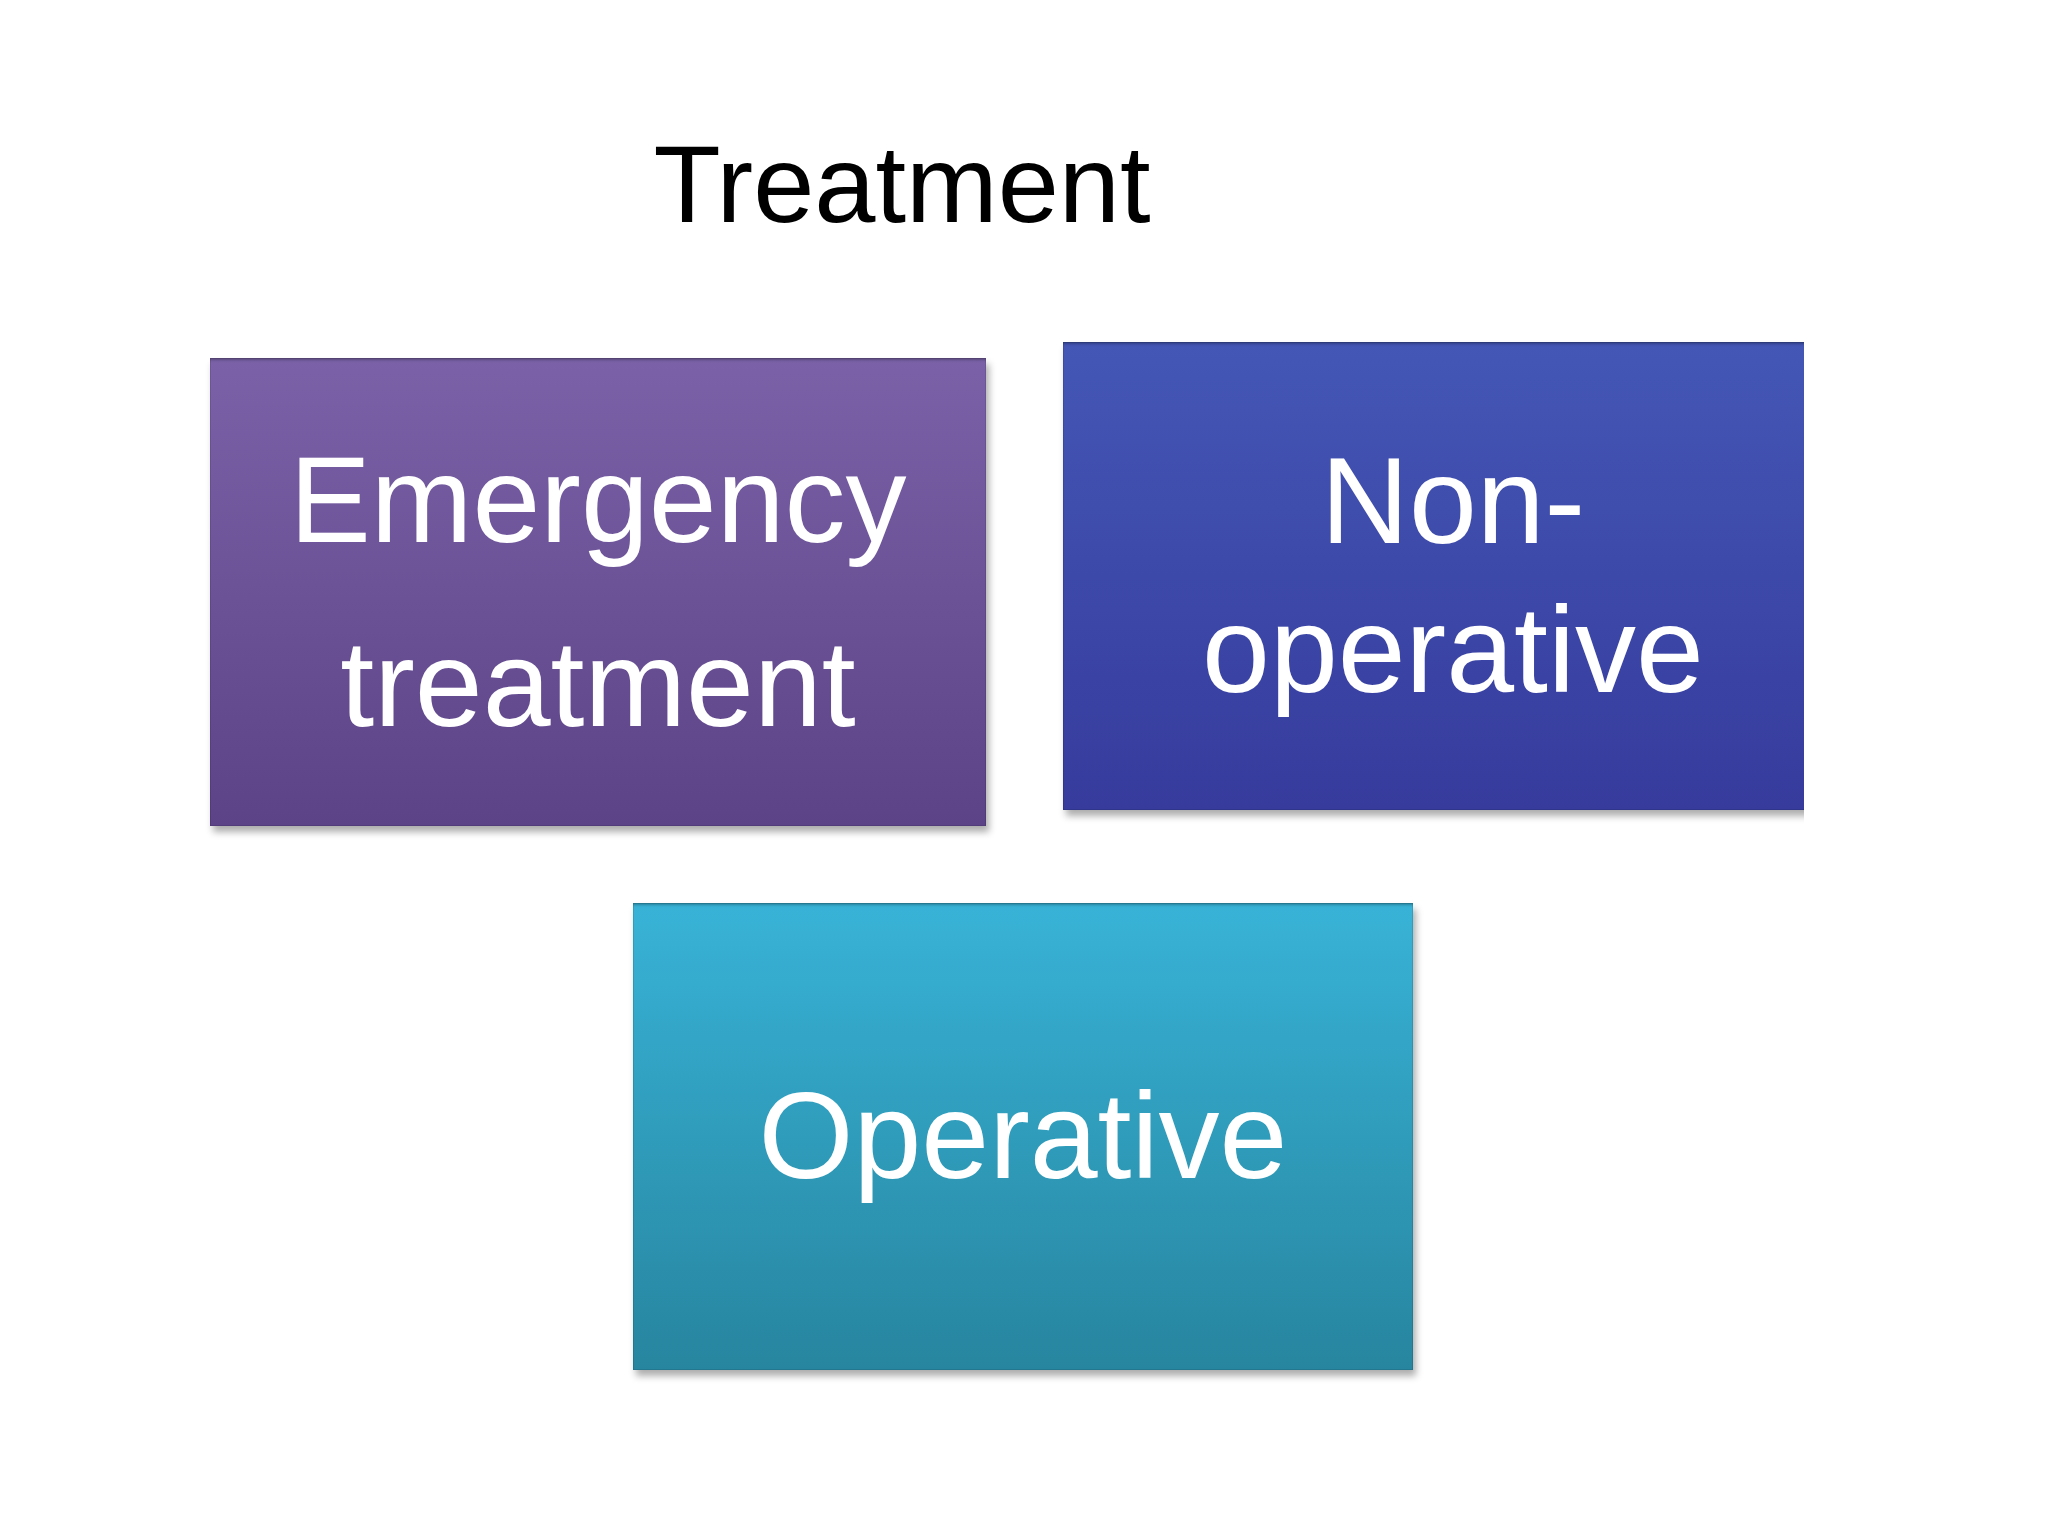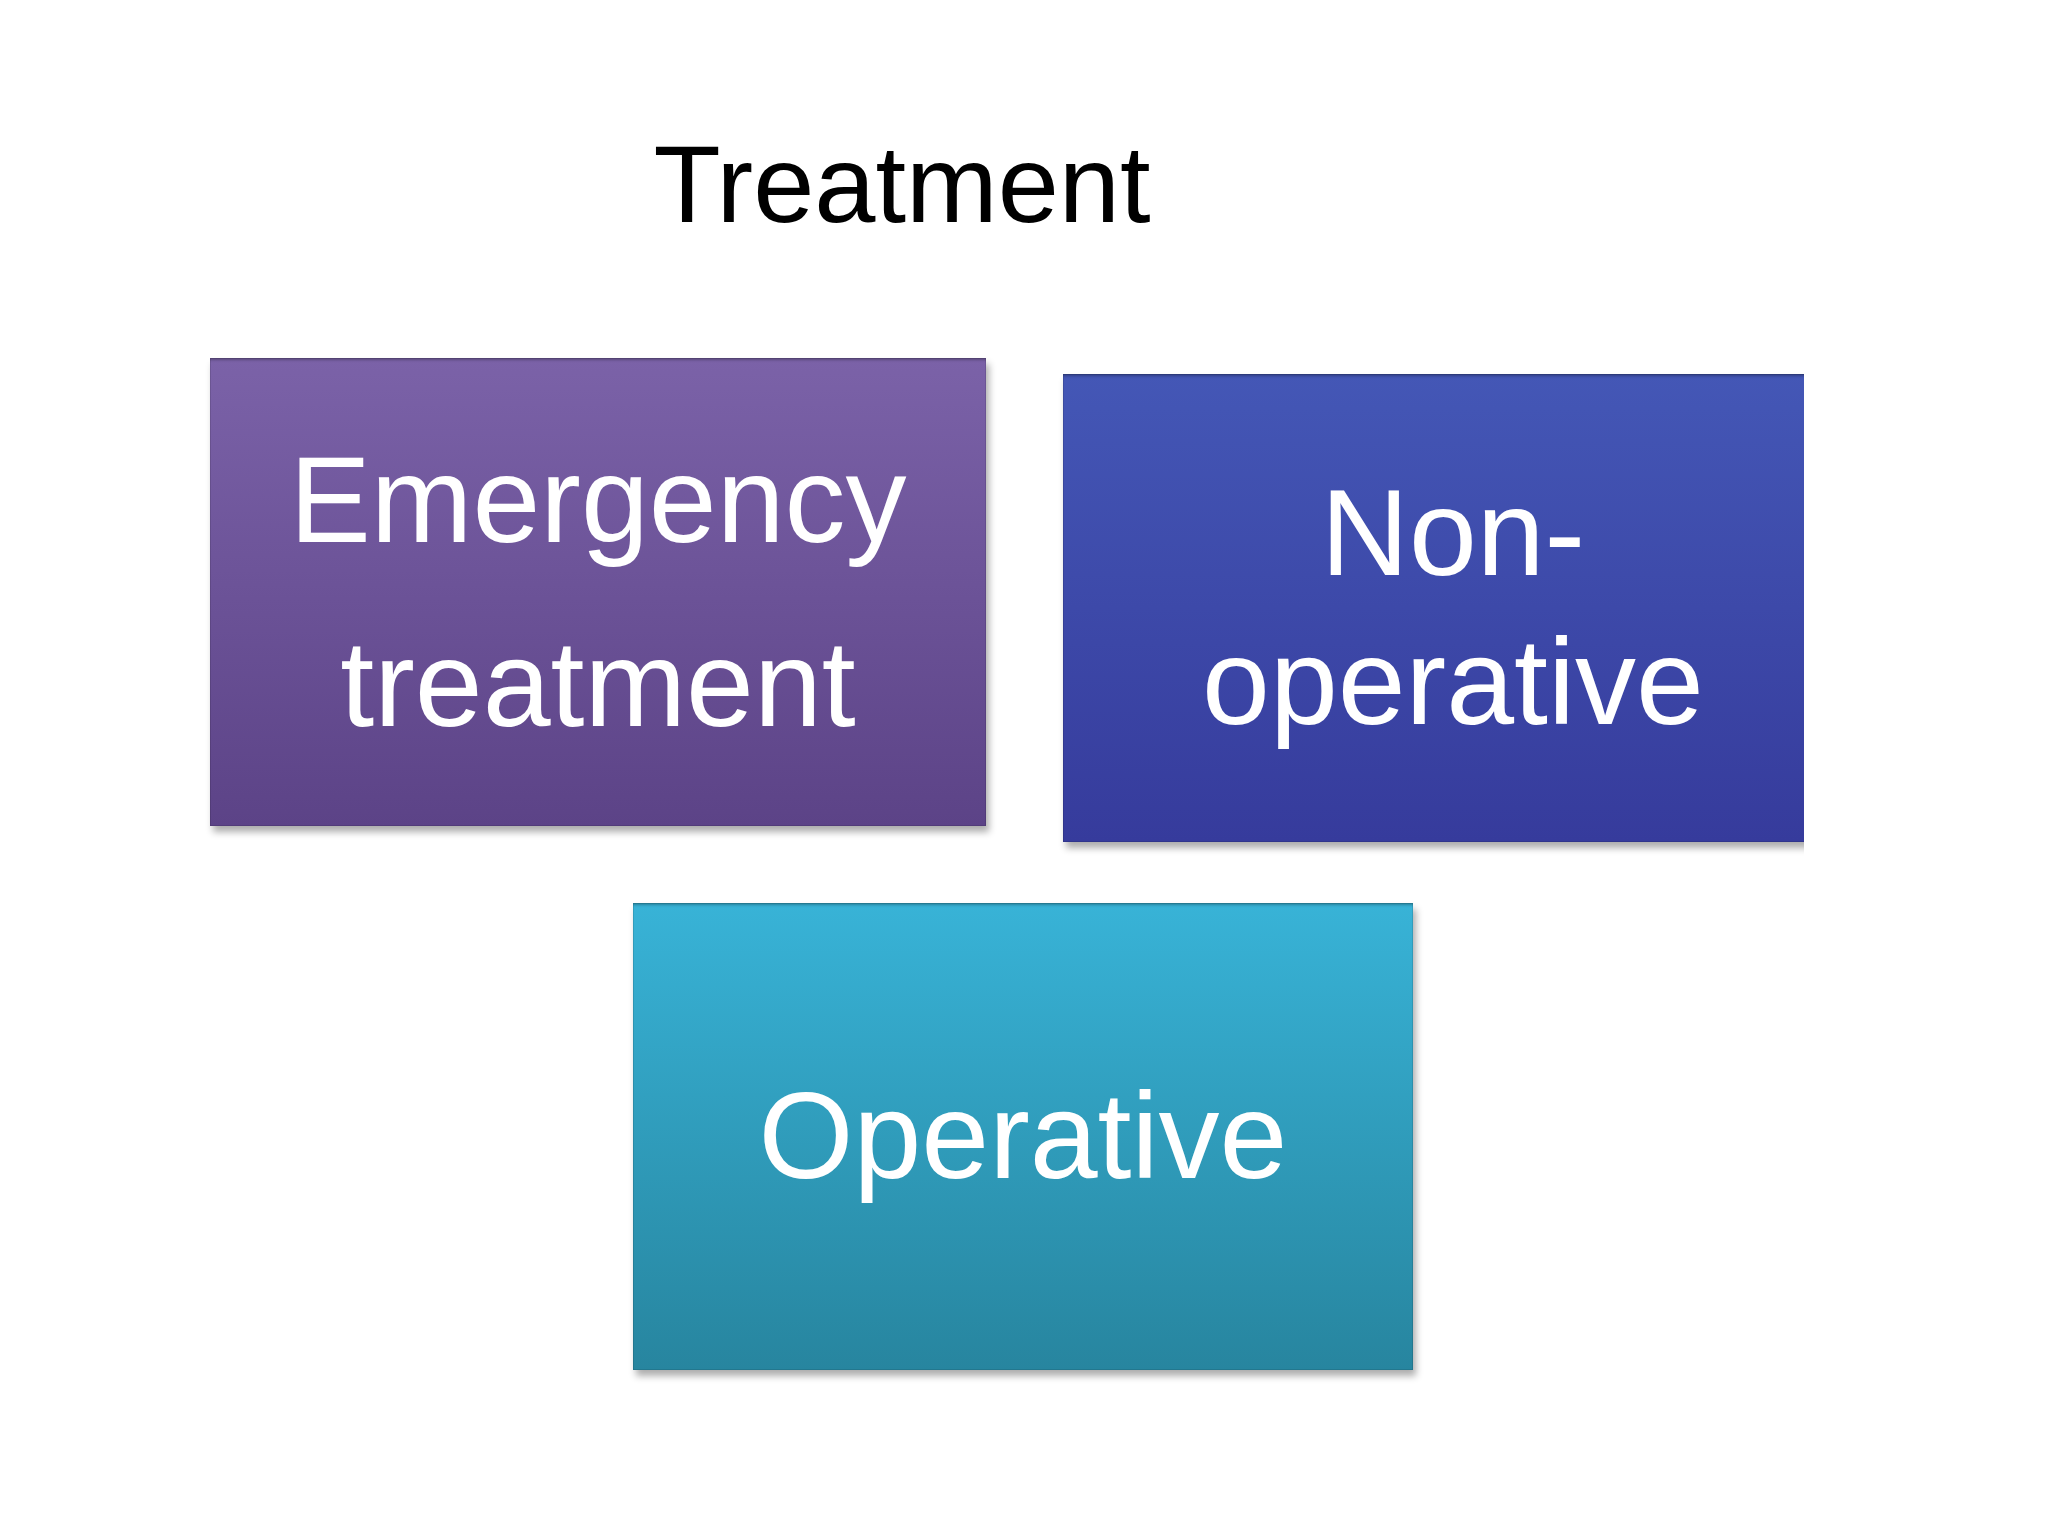--- a/index.html
+++ b/index.html
@@ -47,21 +47,21 @@
   }
   .box-emergency {
     left: 210px;
     top: 358px;
     width: 776px;
     height: 468px;
     gap: 35px;
   }
   .box-nonoperative {
     left: 1063px;
-    top: 374px;
+    top: 342px;
     width: 780px;
     height: 468px;
   }
   .box-operative {
     left: 633px;
     top: 903px;
     width: 780px;
     height: 467px;
   }
   .box-line {

